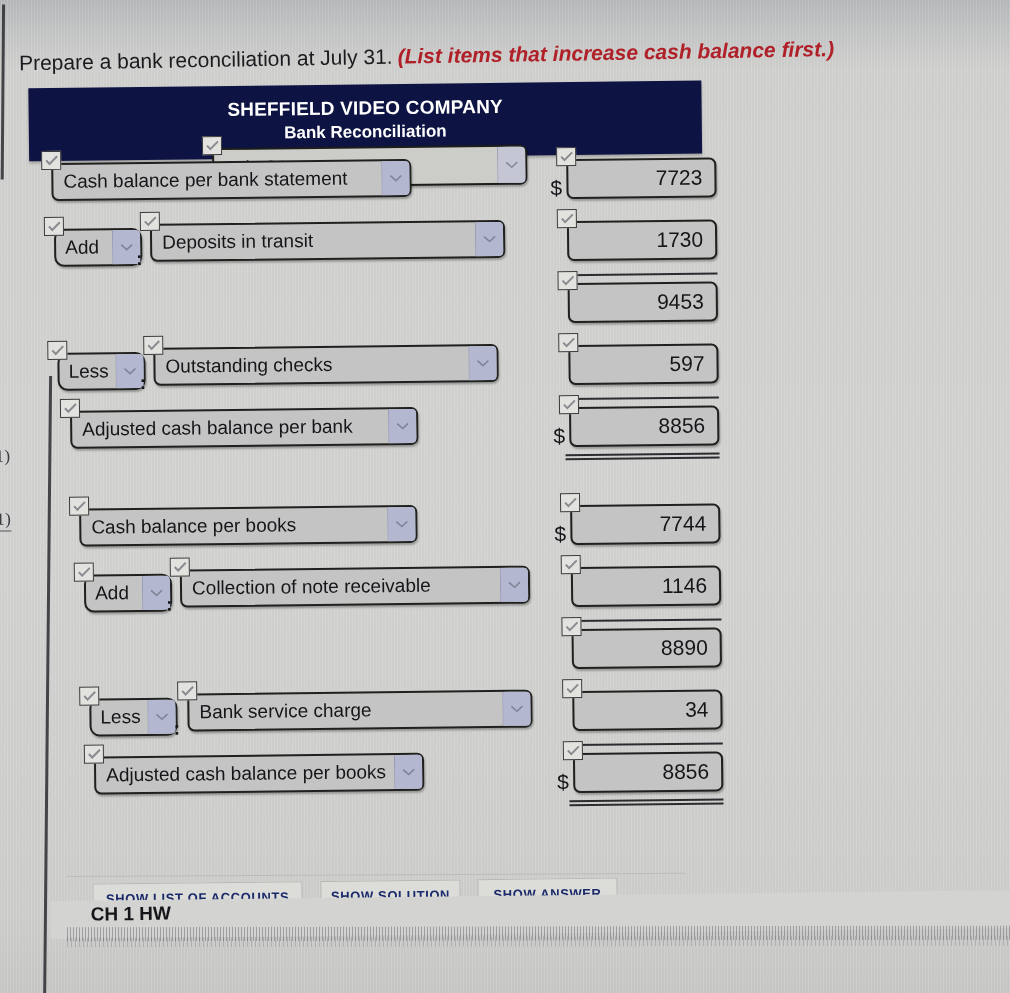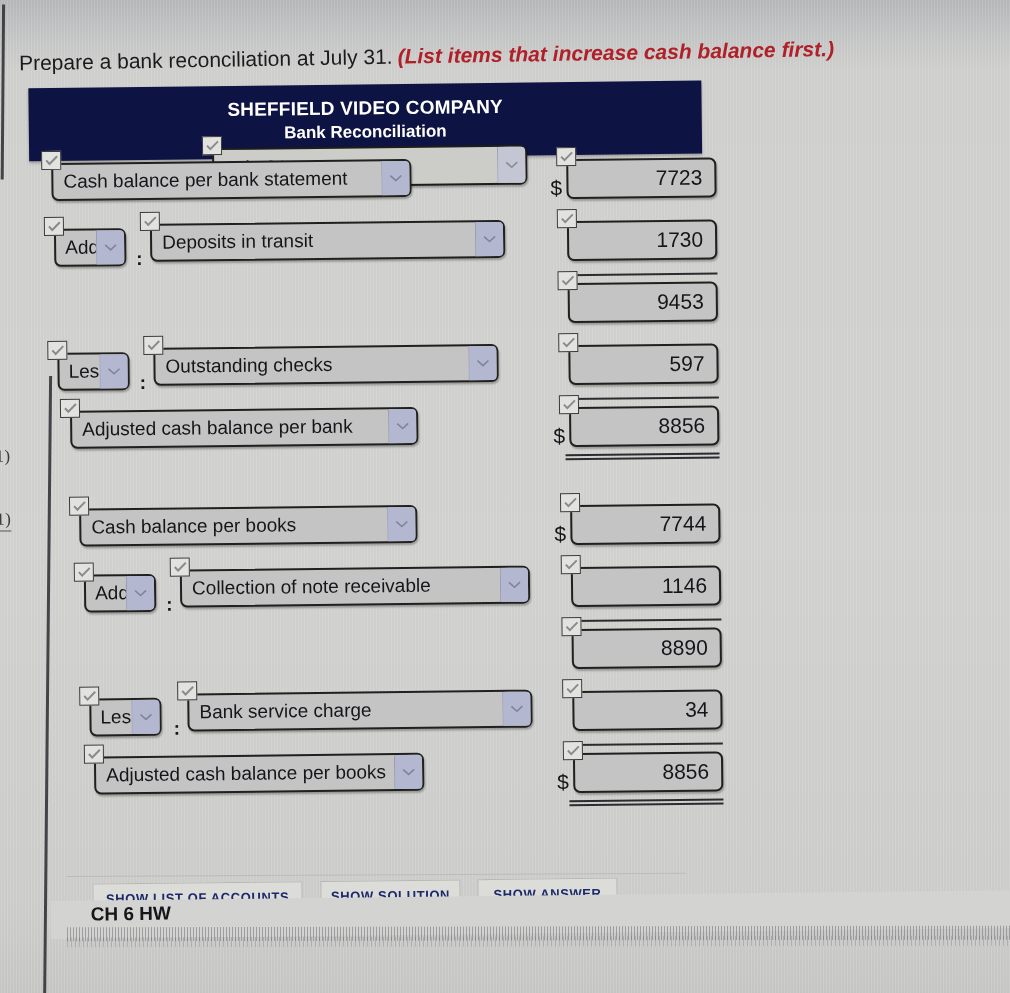--- a/index.html
+++ b/index.html
@@ -130,21 +130,22 @@
 
   
   .rows { position:relative; padding-top:22px; }
   .row { position:relative; height:64px; }
 
   .left-cell  { position:absolute; }
   .right-cell { position:absolute; left:537px; width:150px; }
 
   
   .mini {
-    width:72px;
+    width:88px;
+    border-radius:10px;
   }
   .mini .txt { font-size:19px; padding-left:9px; }
   .colon {
     position:absolute; font-size:19px; color:#16161a; font-weight:bold;
   }
 
   
   .cur {
     position:absolute; left:-16px; bottom:-1px;
     font-size:21px; color:#16161a;
@@ -573,19 +574,19 @@
     </div>
 
     <div class="thin-rule"></div>
     <div class="btnbar">
       <div class="btn b1">SHOW LIST OF ACCOUNTS</div>
       <div class="btn b2">SHOW SOLUTION</div>
       <div class="btn b3">SHOW ANSWER</div>
     </div>
 
     <div class="cover-strip"></div>
-    <div class="tabtitle">CH 6 HW</div>
+    <div class="tabtitle">CH 1 HW</div>
 
     <div class="hatch"></div>
     <div class="hatch2"></div>
 
   </div>
 </div>
 
 </body></html>

